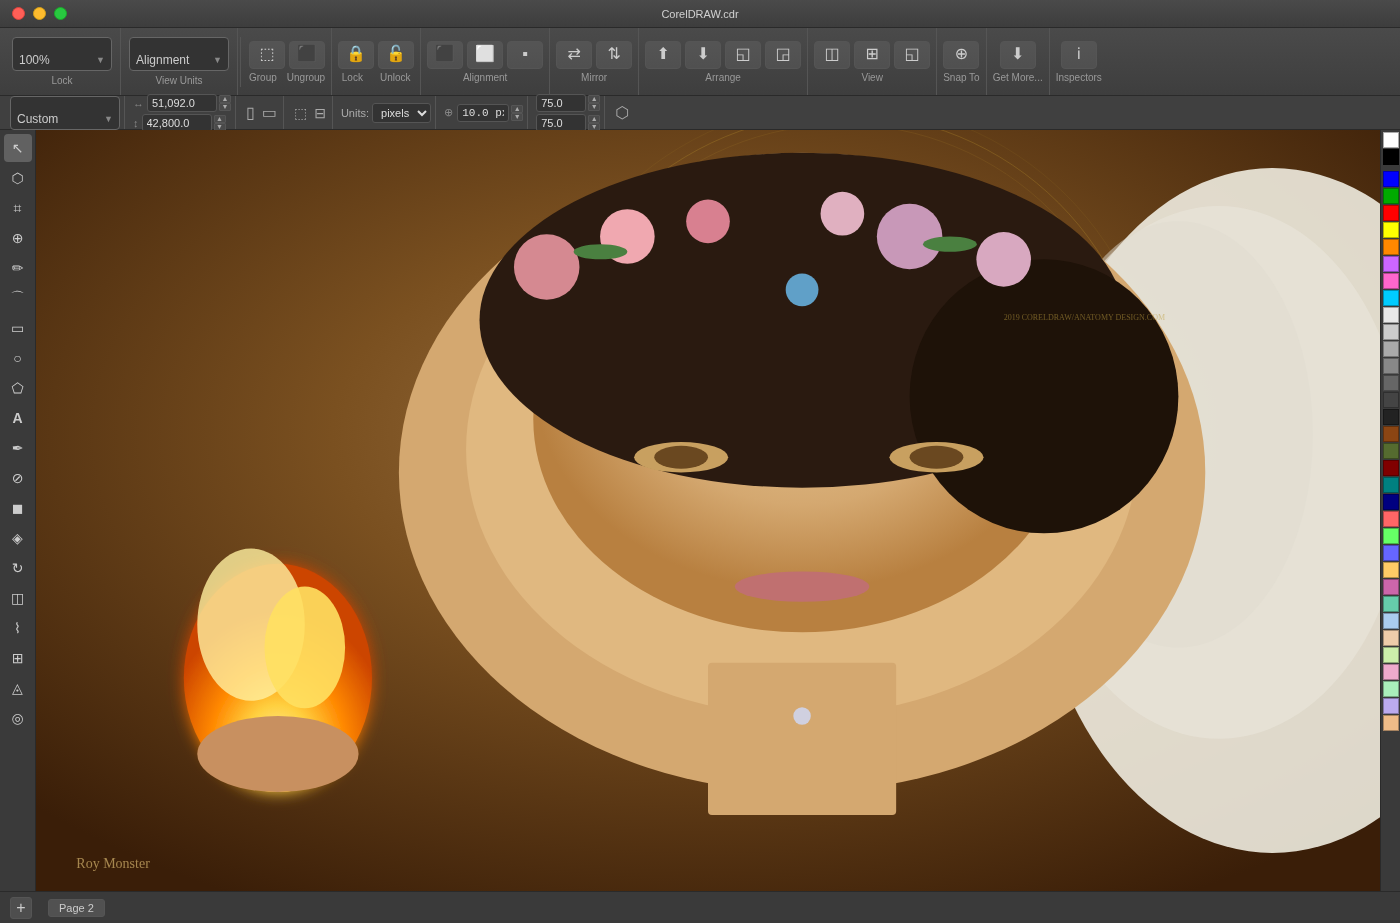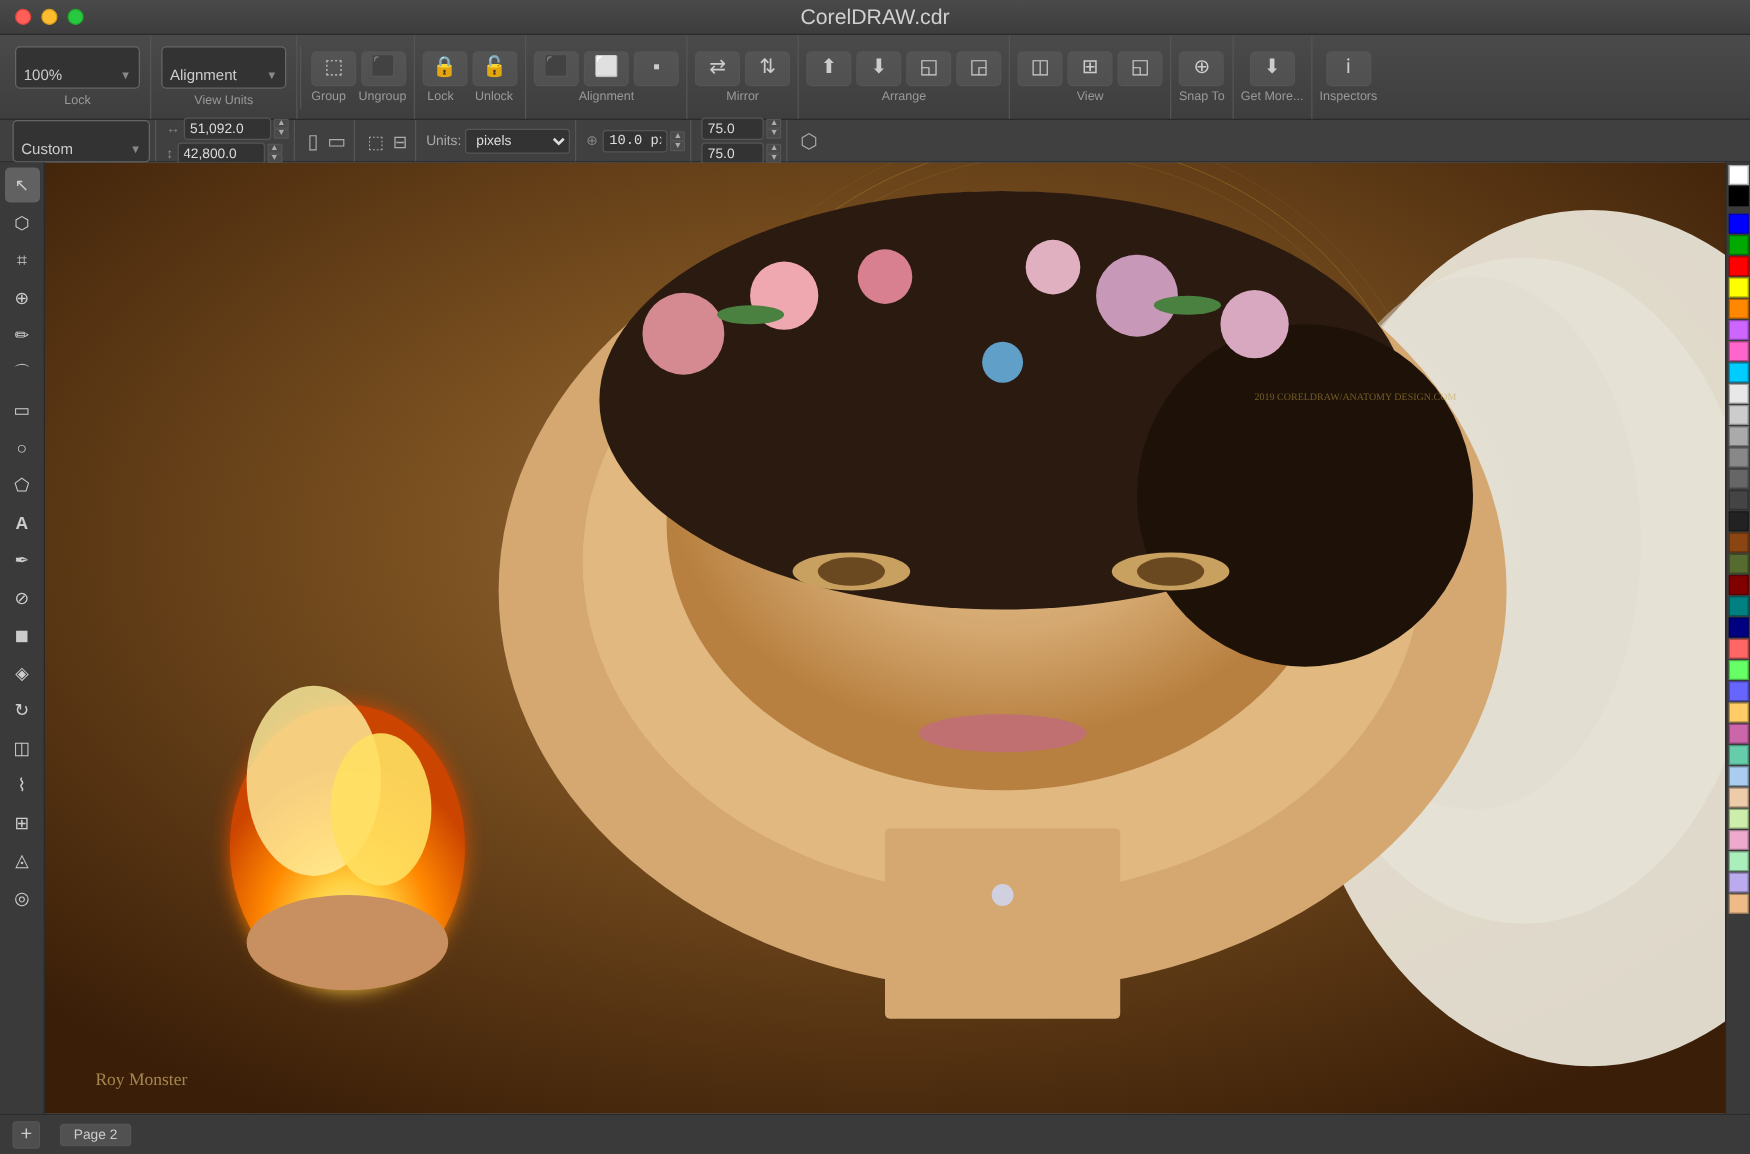--- a/index.html
+++ b/index.html
@@ -25,21 +25,21 @@
     .traffic-light {
       width: 13px; height: 13px;
       border-radius: 50%;
       cursor: pointer;
     }
     .tl-close { background: #ff5f57; border: 1px solid #e0443e; }
     .tl-min { background: #febc2e; border: 1px solid #d4a017; }
     .tl-max { background: #28c840; border: 1px solid #1aab29; }
     #title-bar .title {
       color: #d0d0d0;
-      font-size: 17px;
+      font-size: 11px;
       font-weight: 500;
       text-align: right;
     }
 
     
     #main-toolbar {
       height: 68px;
       background: linear-gradient(to bottom, #4a4a4a, #3e3e3e);
       border-bottom: 1px solid #2a2a2a;
       display: flex;
@@ -138,21 +138,21 @@
       justify-content: center;
       border-radius: 1px;
     }
     .prop-select {
       background: #333;
       border: 1px solid #555;
       border-radius: 3px;
       color: #ddd;
       font-size: 11px;
       padding: 2px 4px;
-      width: 84px;
+      width: 59px;
     }
     .prop-icon-btn {
       background: none;
       border: none;
       color: #aaa;
       font-size: 14px;
       cursor: pointer;
       padding: 2px;
     }
 

